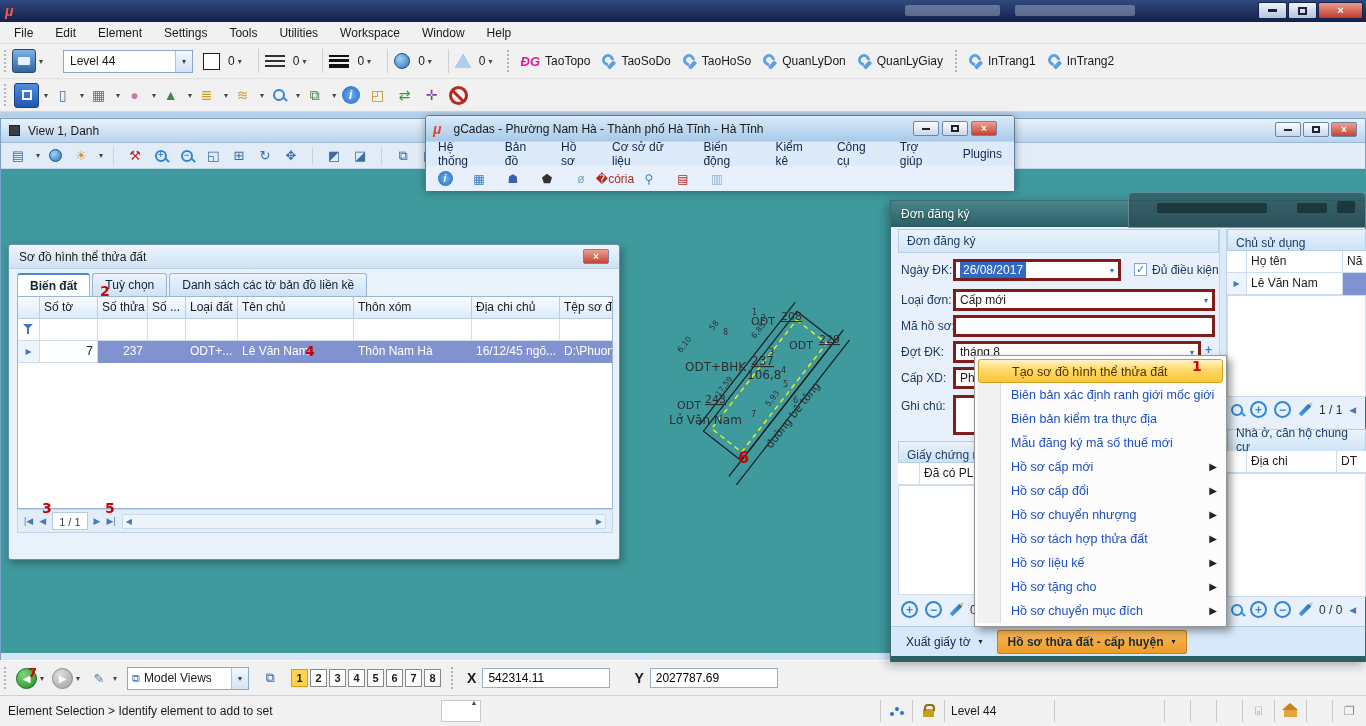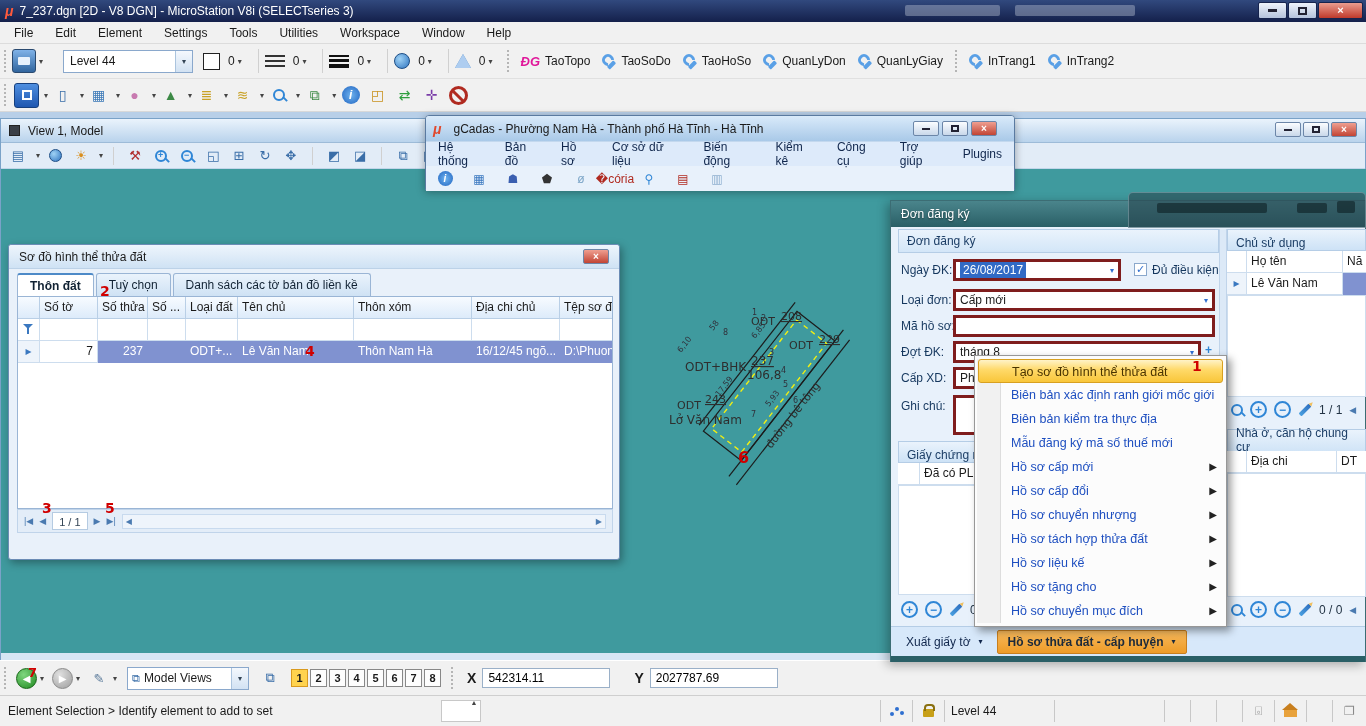--- a/index.html
+++ b/index.html
@@ -161,21 +161,20 @@
 .phead{background:linear-gradient(#eaf3fc,#cde2f6);border:1px solid #b5cde6;color:#1c3e66;display:flex;align-items:flex-end;padding:0 8px}
 text{font-family:"DejaVu Sans",sans-serif}
 </style>
 </head>
 <body>
 
 <div class="screen">
 
   <div class="r titlebar">
     <span class="logo">μ</span>
-    <span>7_237.dgn [2D - V8 DGN] - MicroStation V8i (SELECTseries 3)</span>
     <span class="ghost-blob" style="position:absolute;left:905px;top:5px;width:95px"></span>
     <span class="ghost-blob" style="position:absolute;left:1015px;top:5px;width:120px"></span>
     <div class="wbtns">
       <span class="wbtn">
           <i class="minbar"></i>
         </span>
       <span class="wbtn">
           <i class="maxbox"></i>
         </span>
       <span class="wbtn close">×</span>
@@ -306,21 +305,21 @@
     <span class="i-box i-sync">⇄</span>
     <span class="i-box i-grid">✛</span>
     <span class="i-box">
         <span class="i-no"></span>
       </span>
   </div>
 
   <div class="r viewwin">
     <div class="vtitle">
       <span class="vsq"></span>
-      <span>View 1, Model</span>
+      <span>View 1, Danh</span>
       <div style="position:absolute;right:8px;top:3px;display:flex;gap:2px">
         <span class="wbtn-sm">
             <i class="minbar" style="width:8px;height:2px"></i>
           </span>
         <span class="wbtn-sm">
             <i class="maxbox" style="width:8px;height:7px"></i>
           </span>
         <span class="wbtn-sm close">×</span>
       </div>
     </div>
@@ -445,21 +444,21 @@
       <span class="gi" style="color:#8fb0d0">▥</span>
     </div>
   </div>
 
   <div class="r sodo">
     <div class="stitle">
       <span>Sơ đồ hình thể thửa đất</span>
       <span class="wbtn-sm close" style="margin-left:auto">×</span>
     </div>
     <div class="tabs">
-      <span class="tab active">Thôn đất</span>
+      <span class="tab active">Biến đất</span>
       <span class="tab">Tuỳ chọn</span>
       <span class="tab">Danh sách các tờ bản đồ liền kề</span>
     </div>
     <div class="tbl">
       <div class="trow thead">
         <span class="tcell" style="width:22px"></span>
         <span class="tcell" style="width:58px">Số tờ</span>
         <span class="tcell" style="width:50px">Số thửa</span>
         <span class="tcell" style="width:38px">Số ...</span>
         <span class="tcell" style="width:52px">Loại đất</span>

